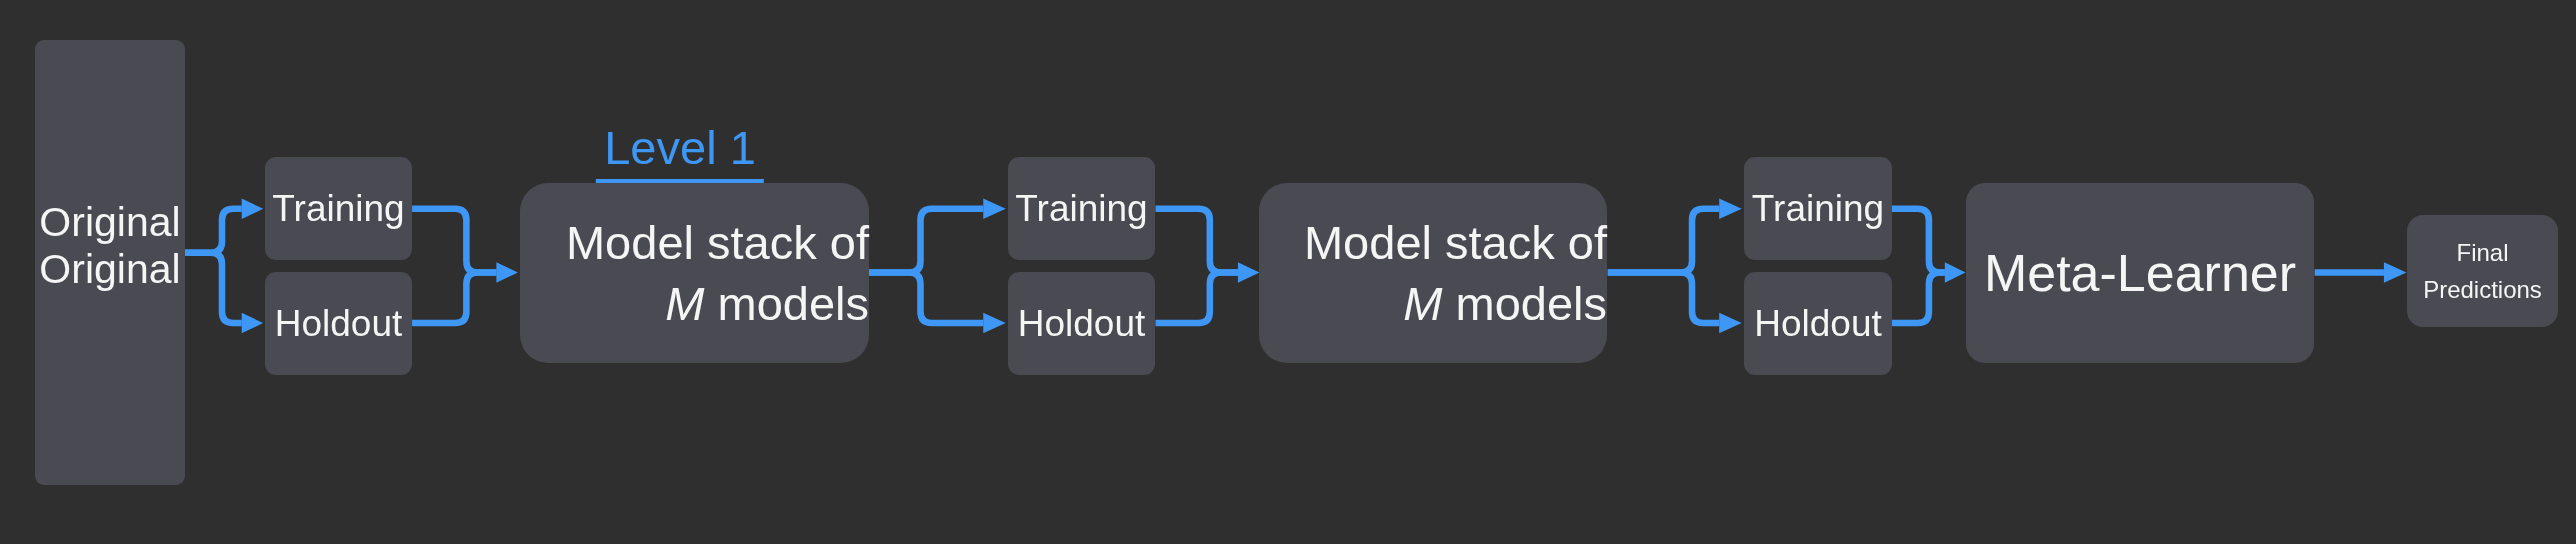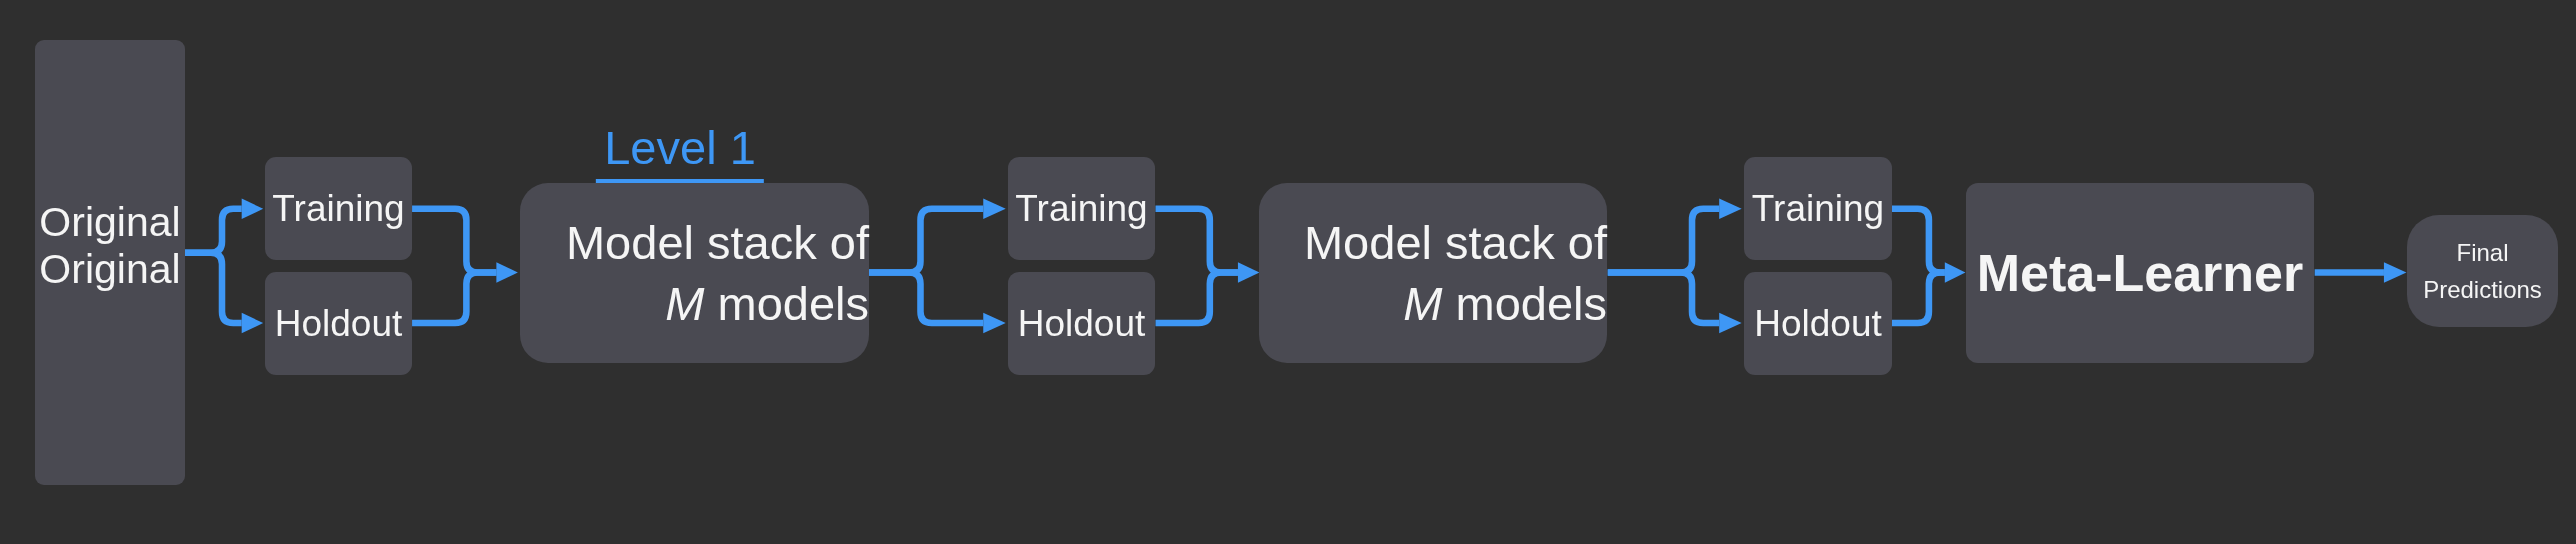--- a/index.html
+++ b/index.html
@@ -23,22 +23,22 @@
     position:absolute;
     background:var(--node-fill);
     color:var(--text-white);
     display:flex;flex-direction:column;align-items:center;justify-content:center;
     text-align:center;
   }
   .node-tall{left:35px;top:40px;width:150px;height:445px;border-radius:9px;font-size:41px;line-height:47px;}
   .node-tall .shift-up{transform:translateY(-17px);}
   .node-small{width:147px;height:103px;border-radius:11px;font-size:37px;line-height:41px;}
   .node-big{width:349px;height:180px;border-radius:28px;font-size:47px;line-height:61px;align-items:flex-end;}
-  .node-meta{width:348px;height:180px;border-radius:12px;font-size:52px;line-height:56px;font-weight:bold;}
-  .node-final{left:2407px;top:215px;width:151px;height:112px;border-radius:32px;font-size:24px;line-height:37px;}
+  .node-meta{width:348px;height:180px;border-radius:19px;font-size:52px;line-height:56px;}
+  .node-final{left:2407px;top:215px;width:151px;height:112px;border-radius:16px;font-size:24px;line-height:37px;}
   .level-title{
     position:absolute;top:123px;transform:translateX(-50%);
     color:var(--accent-blue);font-size:47px;line-height:49px;white-space:nowrap;
   }
   .level-title .u{display:inline-block;border-bottom:4.7px solid var(--accent-blue);padding:0 8.4px 6.6px 8.4px;}
   .italic{font-style:italic;}
 </style>
 </head>
 <body>
 

